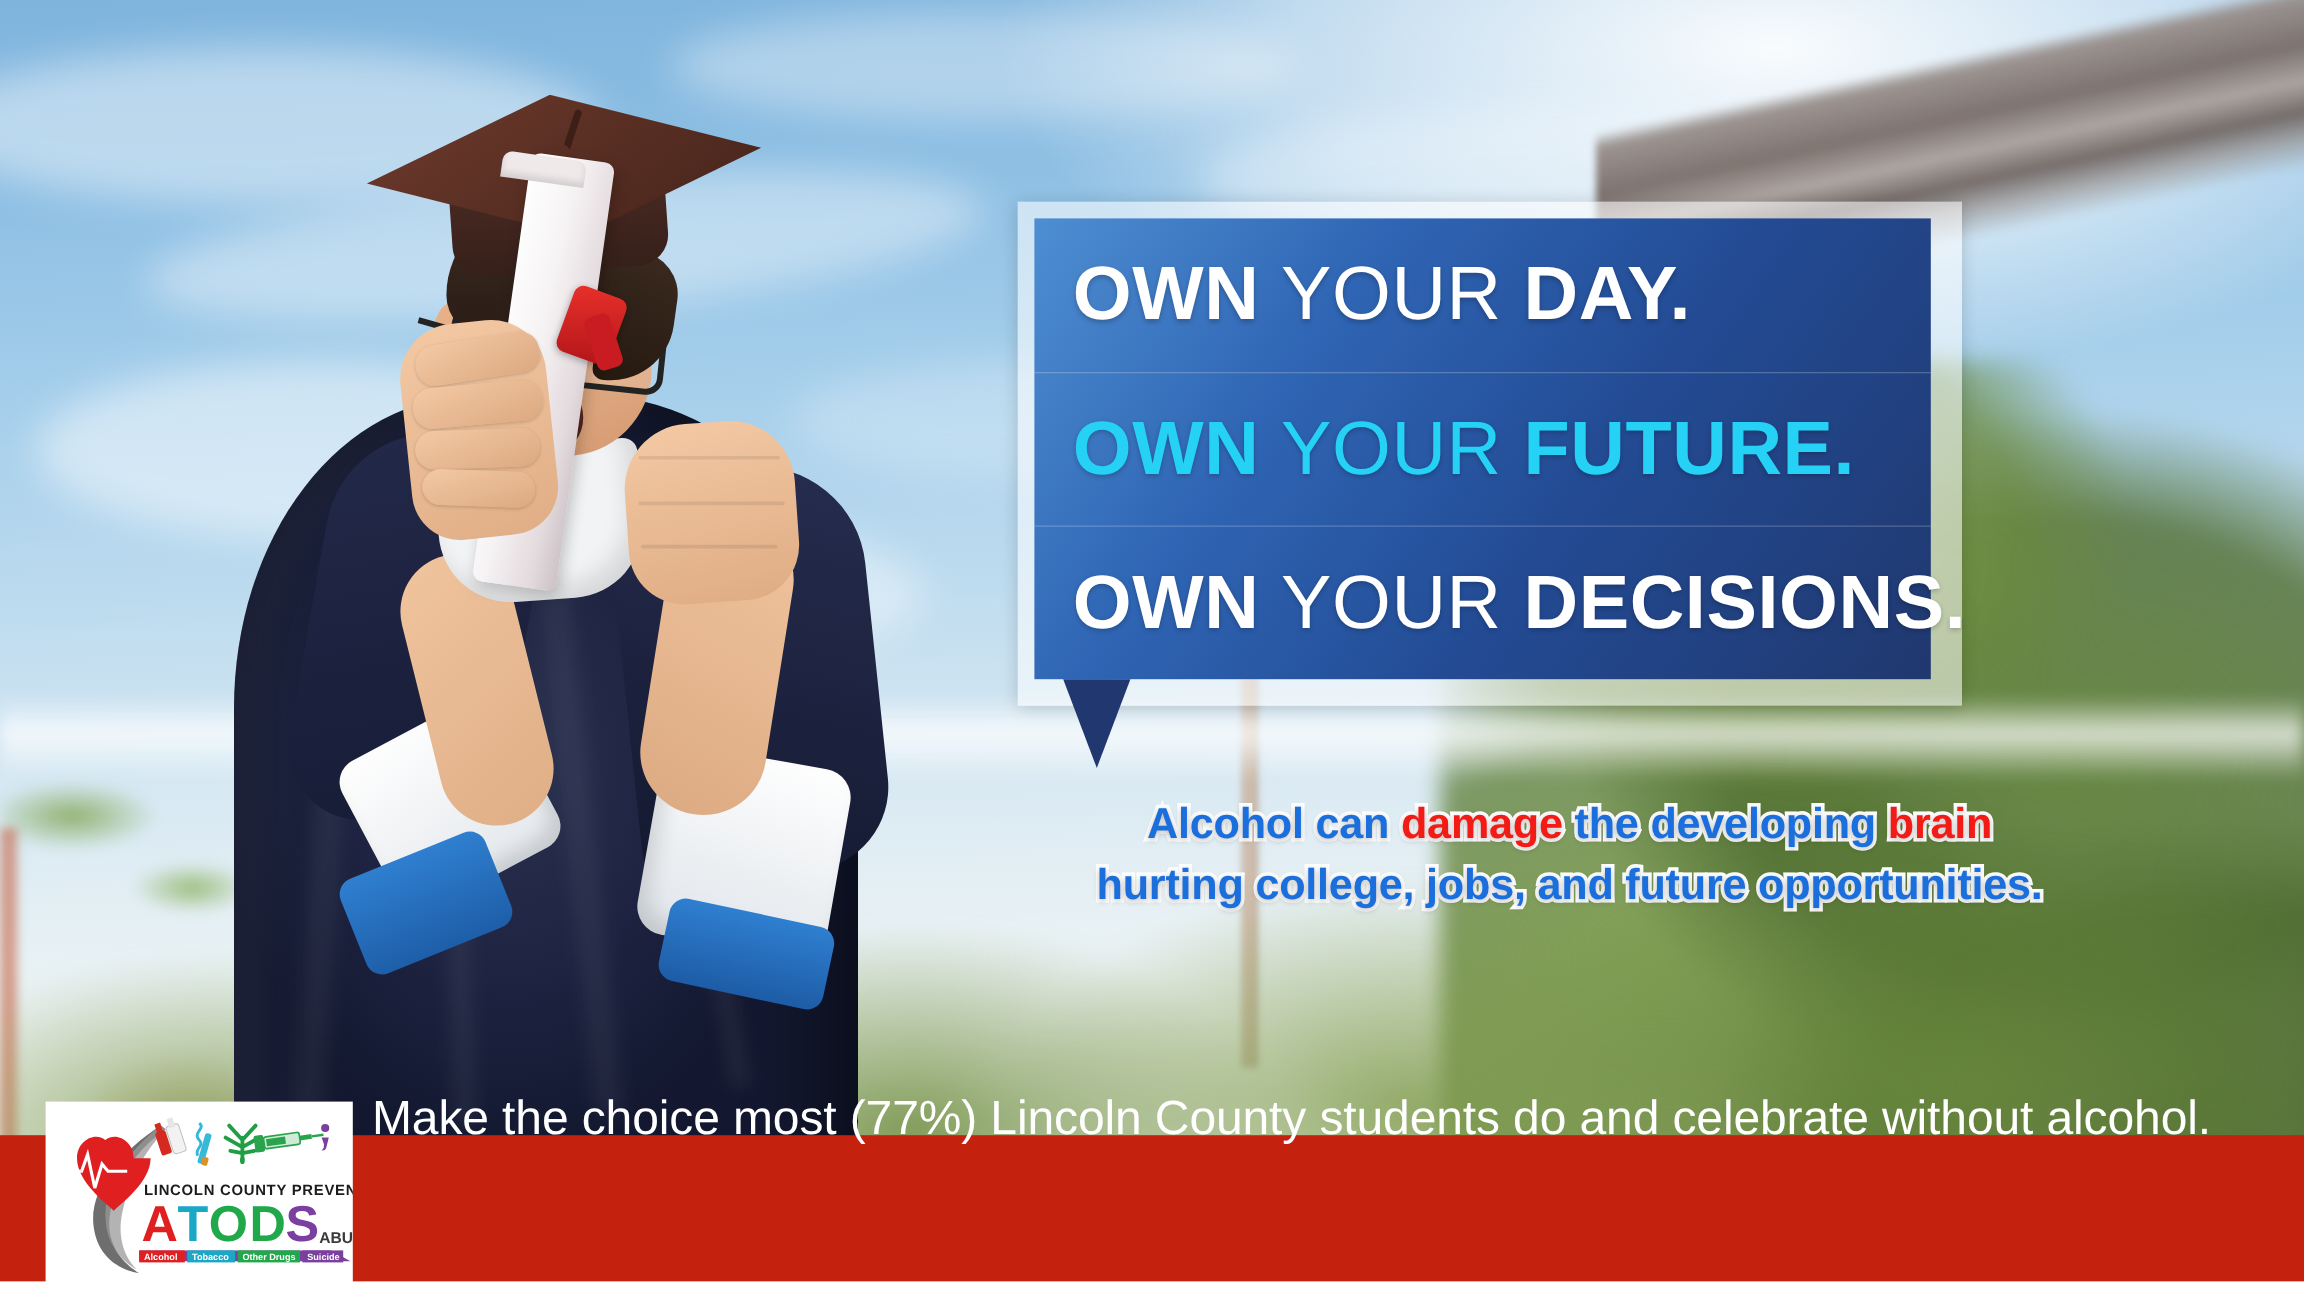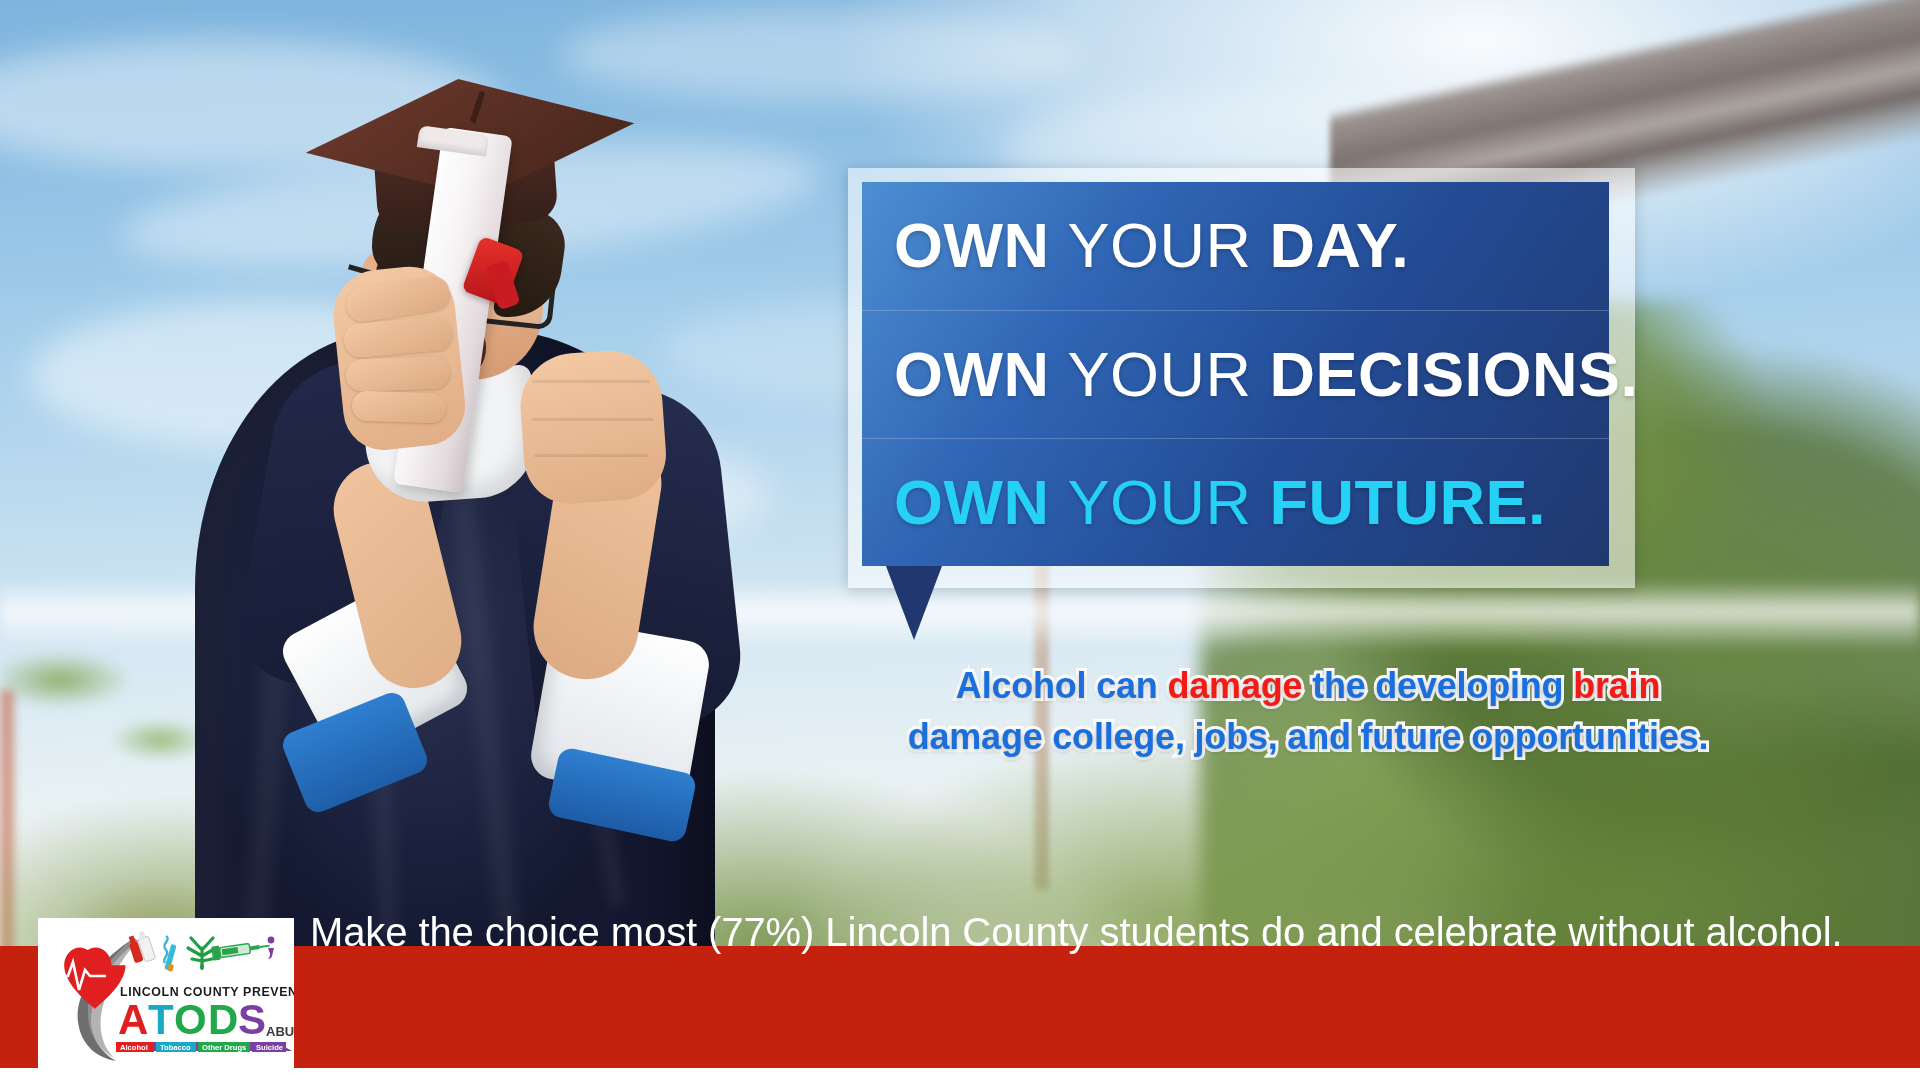--- a/index.html
+++ b/index.html
@@ -291,39 +291,39 @@
   <div class="bubble-wrap">
     <div class="bubble-frame"></div>
     <div class="bubble">
 
       <div class="bline bl1">
         <div class="head">
           <span class="hb w">OWN</span><span class="w">&nbsp;</span><span class="hl w">YOUR</span><span class="w">&nbsp;</span><span class="hb w">DAY.</span>
         </div>
       </div>
 
+      <div class="bline bl3">
+        <div class="head">
+          <span class="hb cy">OWN</span><span class="cy">&nbsp;</span><span class="hl cy">YOUR</span><span class="cy">&nbsp;</span><span class="hb cy">FUTURE.</span>
+        </div>
+      </div>
+
       <div class="bline bl2">
         <div class="head">
           <span class="hb w">OWN</span><span class="w">&nbsp;</span><span class="hl w">YOUR</span><span class="w">&nbsp;</span><span class="hb w">DECISIONS.</span>
         </div>
       </div>
 
-      <div class="bline bl3">
-        <div class="head">
-          <span class="hb cy">OWN</span><span class="cy">&nbsp;</span><span class="hl cy">YOUR</span><span class="cy">&nbsp;</span><span class="hb cy">FUTURE.</span>
-        </div>
-      </div>
-
     </div>
     <div class="tail"></div>
   </div>
 
   <div class="submsg">
     <div class="ln"><span class="bl">Alcohol can </span><span class="rd">damage</span><span class="bl"> the developing </span><span class="rd">brain</span></div>
-    <div class="ln bl">damage college, jobs, and future opportunities.</div>
+    <div class="ln bl">hurting college, jobs, and future opportunities.</div>
   </div>
 
   <div class="banner"></div>
 
   <div class="banner-txt">
     <div class="b-main">Make the choice most (77%) Lincoln County students do and celebrate without alcohol.</div>
   </div>
 
   <div class="logo-plate"></div>
   <div class="logo">

